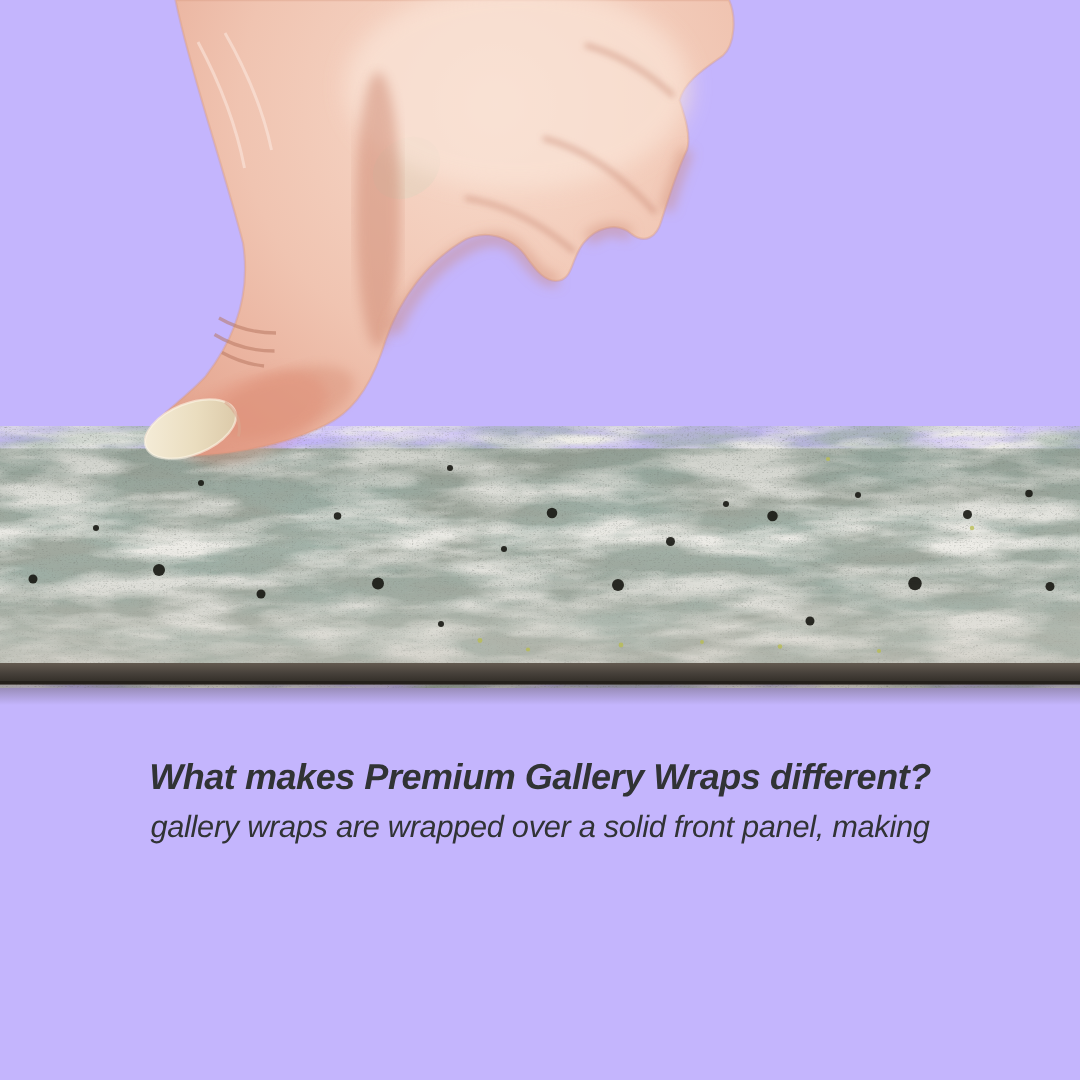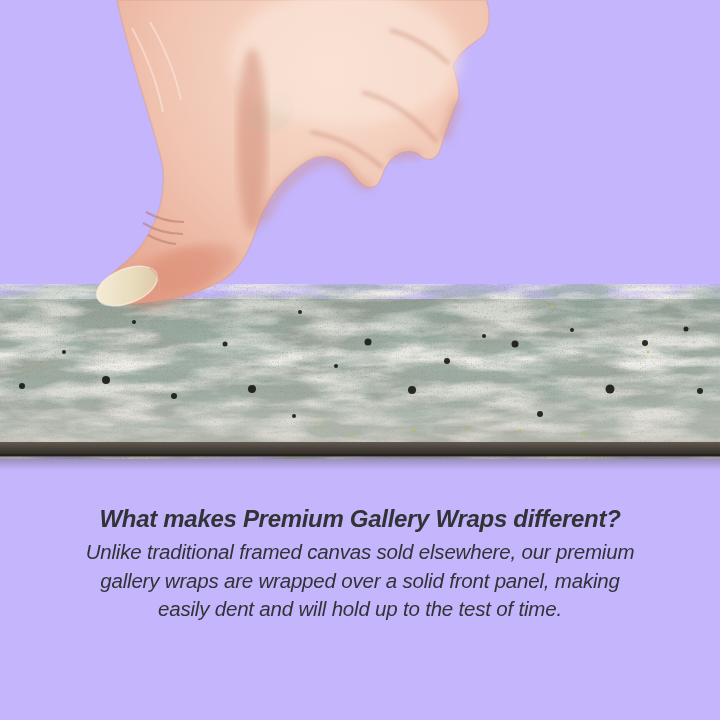--- a/index.html
+++ b/index.html
@@ -173,18 +173,16 @@
         <path d="M150,22 C166,50 176,76 181,100"></path>
       </g>
 
       <ellipse cx="127" cy="286" rx="32" ry="17" fill="url(#gNail)" stroke="#fdf6e8" stroke-opacity="0.6" stroke-width="1.5" transform="rotate(-22 127 286)"></ellipse>
       <path d="M150,268 C158,274 161,282 159,291" fill="none" stroke="#d9a68d" stroke-width="2" stroke-opacity="0.6"></path>
     </g>
   </svg>
 
   <div class="copy">
     <h2>What makes Premium Gallery Wraps different?</h2>
-    <p>Unlike traditional framed canvas sold elsewhere, our premium</p>
     <p>gallery wraps are wrapped over a solid front panel, making</p>
-    <p>easily dent and will hold up to the test of time.</p>
   </div>
 
 </div>
 
 </body></html>

